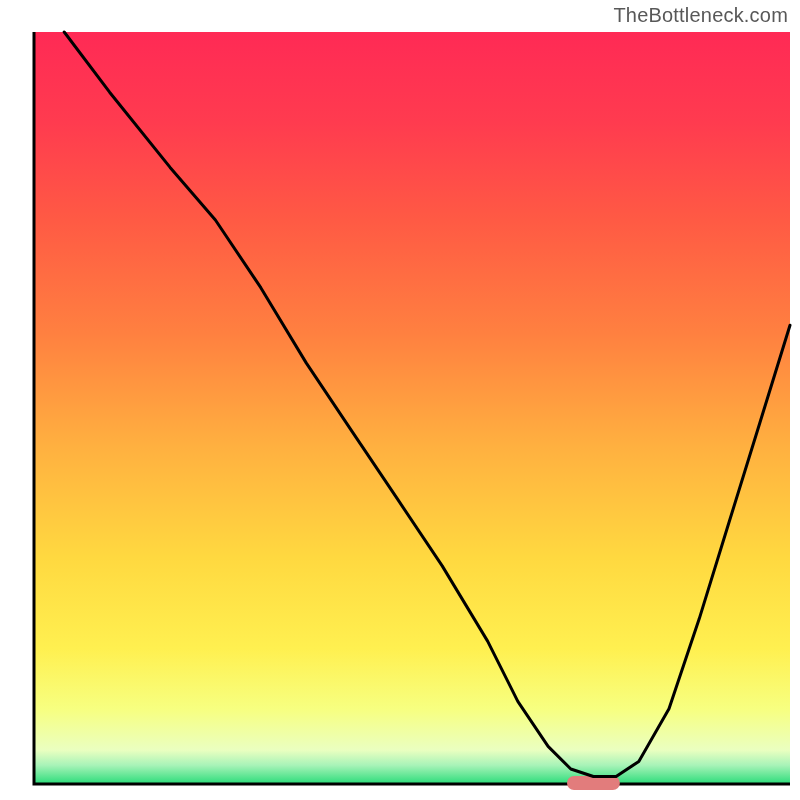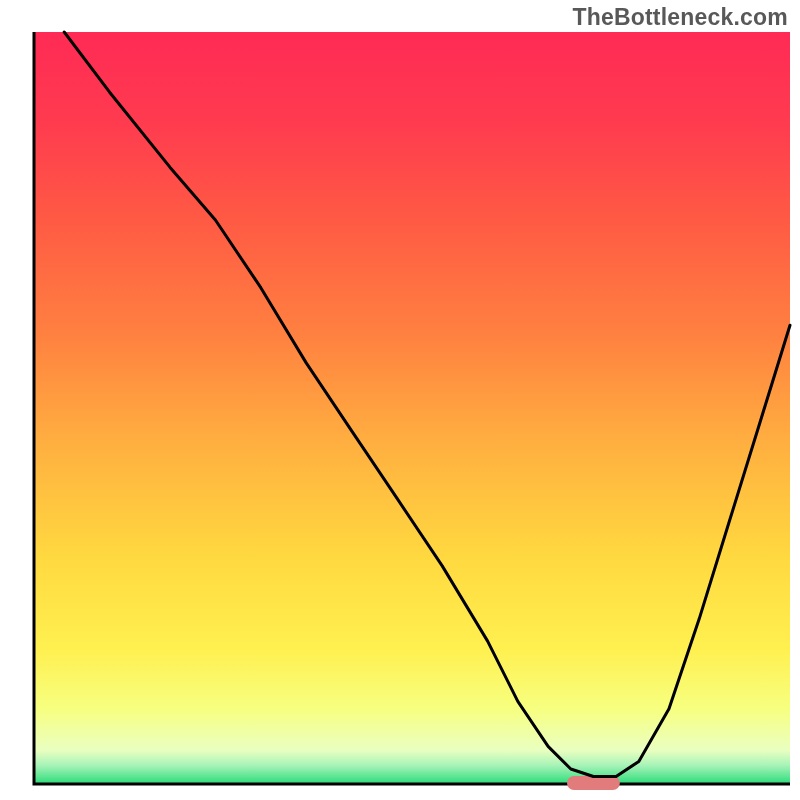--- a/index.html
+++ b/index.html
@@ -13,22 +13,22 @@
   }
   .container {
     position: relative;
     width: 800px;
     height: 800px;
   }
   .watermark {
     position: absolute;
     top: 4px;
     right: 12px;
-    font-size: 23px;
-    font-weight: 700;
+    font-size: 20px;
+    font-weight: 400;
     color: #585858;
     letter-spacing: 0.2px;
     z-index: 10;
     text-align: right;
   }
   svg {
     position: absolute;
     top: 0;
     left: 0;
   }

